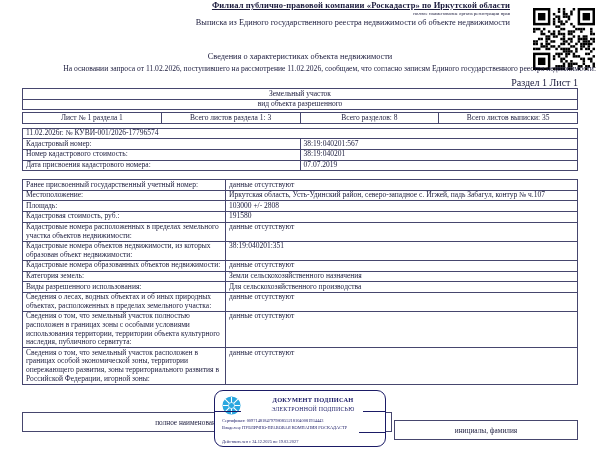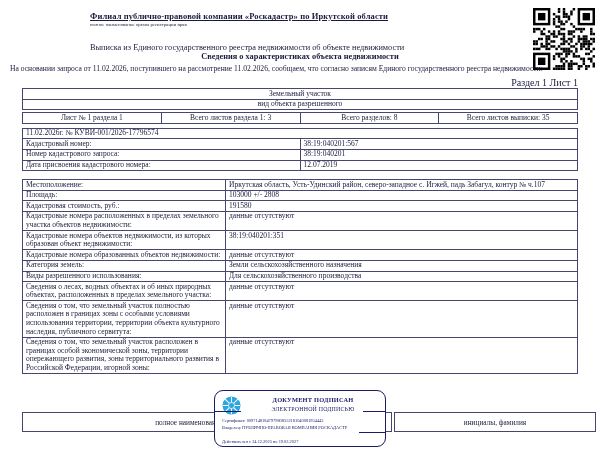--- a/index.html
+++ b/index.html
@@ -4,46 +4,46 @@
 <style>
   * { margin:0; padding:0; box-sizing:border-box; }
   html,body { width:600px; height:467px; }
   body {
     background:#ffffff;
     font-family:"Liberation Serif", serif;
     color:#1a1a3c;
     position:relative;
     overflow:hidden;
   }
-  .header { position:absolute; top:11px; left:90px; width:420px; text-align:left; }
+  .header { position:absolute; top:0; left:90px; width:420px; text-align:right; }
   .org-name { font-size:8.5px; font-weight:bold; text-decoration:underline; letter-spacing:0.1px; }
   .org-caption { font-size:4.8px; margin-top:1px; }
-  .doc-title { font-size:8.3px; margin-top:16px; }
-  .section-title { position:absolute; top:52px; left:0; width:600px; text-align:center; font-size:8.3px;font-weight:bold; }
-  .basis { position:absolute; top:64px; left:10px; width:586px; font-size:7.6px; white-space:nowrap; overflow:hidden; }
+  .doc-title { font-size:8.3px; margin-top:2px; }
+  .section-title { position:absolute; top:52px; left:0; width:600px; text-align:center; font-size:8.3px; }
+  .basis { position:absolute; top:64px; left:10px; width:586px; font-size:7.6px; white-space:nowrap; overflow:hidden;text-align:right; }
   .qr { position:absolute; top:8px; right:5px; width:62px; height:62px; }
   .qr svg { width:100%; height:100%; }
   .section-marker { position:absolute; top:77px; right:22px; font-size:10px; }
 
   .content { position:absolute; top:88px; left:22px; width:556px; }
   table { border-collapse:collapse; width:100%; table-layout:fixed; }
   td {
     border:1px solid #46466e;
     font-size:7.5px; line-height:8.6px;
     padding:0.5px 3px; vertical-align:top;
   }
   .t-center td { text-align:center;margin-top:20px; }
   .label-col { width:203px; }
   .gap2 { height:2px; } .gap4 { height:4px; } .gap8 { height:8px; }
 
   .signature { position:absolute; top:412px; left:22px; width:556px; height:20px; }
   .sig-box { position:absolute; top:0; height:20px; border:1px solid #46466e;
              display:flex; align-items:center; justify-content:center; font-size:7.3px; }
   .sig-left { left:0; width:370px; }
-  .sig-right { left:372px; width:202px; }
+  .sig-right { left:372px; width:184px;margin-top:8px; }
 
   .stamp {
     position:absolute; top:390px; left:214px; width:172px; height:57px;
     border:1.4px solid #1b1b66; border-radius:9px; background:#ffffff;
     color:#1b1b66; z-index:5;
   }
   .stamp-head { position:absolute; top:5px; left:30px; right:4px; text-align:center; }
   .stamp-line1 { font-size:6.4px; font-weight:bold; letter-spacing:0.2px; }
   .stamp-line2 { font-size:5.9px; margin-top:2.5px; letter-spacing:0.2px; }
   .stamp-logo { position:absolute; top:5px; left:7px; width:19px; height:19px; }
@@ -306,34 +306,38 @@
   <table>
     <tbody>
         <tr>
       <td colspan="2">11.02.2026г. № КУВИ-001/2026-17796574</td>
     </tr>
     <tr>
       <td class="label-col">Кадастровый номер:</td>
       <td>38:19:040201:567</td>
     </tr>
     <tr>
-      <td class="label-col">Номер кадастрового запроса:</td>
+      <td class="label-col">Номер кадастрового стоимость:</td>
       <td>38:19:040201</td>
     </tr>
     <tr>
       <td class="label-col">Дата присвоения кадастрового номера:</td>
-      <td>12.07.2019</td>
+      <td>07.07.2019</td>
     </tr>
   </tbody>
     </table>
 
   <div class="gap8"></div>
 
   <table>
     <tbody>
+        <tr>
+      <td class="label-col">Ранее присвоенный государственный учетный номер:</td>
+      <td>данные отсутствуют</td>
+    </tr>
     <tr>
       <td class="label-col">Местоположение:</td>
       <td>Иркутская область, Усть-Удинский район, северо-западное с. Игжей, падь Забагул, контур № ч.107</td>
     </tr>
     <tr>
       <td class="label-col">Площадь:</td>
       <td>103000 +/- 2808</td>
     </tr>
     <tr>
       <td class="label-col">Кадастровая стоимость, руб.:</td>

